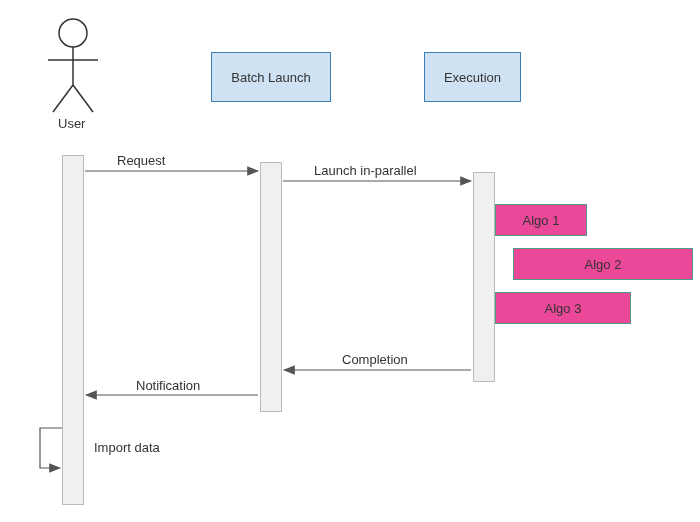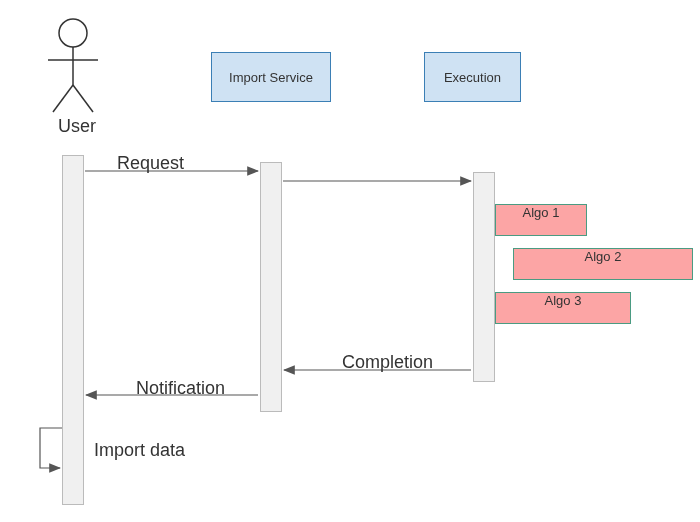--- a/index.html
+++ b/index.html
@@ -23,35 +23,36 @@
     background: #cfe2f3;
     display: flex;
     align-items: center;
     justify-content: center;
     box-sizing: border-box;
     font-size: 13px;
   }
   .algo {
     position: absolute;
     border: 1px solid #4a9b82;
-    background: #fca5a5;
+    background: #ec4899;
     display: flex;
+    align-items: center;
     justify-content: center;
     box-sizing: border-box;
     font-size: 13px;
   }
   .lifeline {
     position: absolute;
     background: #f0f0f0;
     border: 1px solid #bbb;
     box-sizing: border-box;
   }
   .label {
     position: absolute;
-    font-size: 18px;
+    font-size: 13px;
     color: #333;
     white-space: nowrap;
   }
   svg {
     position: absolute;
     top: 0;
     left: 0;
     overflow: visible;
   }
 </style>
@@ -70,21 +71,21 @@
       <line x1="48" y1="60" x2="98" y2="60"></line>
 
       <line x1="73" y1="85" x2="53" y2="112"></line>
       <line x1="73" y1="85" x2="93" y2="112"></line>
     </g>
   </svg>
 
   <div class="label" style="left:58px; top:116px;">User</div>
 
   <div class="box" style="left:211px; top:52px; width:120px; height:50px;">
-    <span>Import Service</span>
+    <span>Batch Launch</span>
   </div>
 
   <div class="box" style="left:424px; top:52px; width:97px; height:50px;">
     <span>Execution</span>
   </div>
 
   <div class="lifeline" style="left:62px; top:155px; width:22px; height:350px;"></div>
 
   <div class="lifeline" style="left:260px; top:162px; width:22px; height:250px;"></div>
 
@@ -113,20 +114,21 @@
 
     <line x1="471" y1="370" x2="284" y2="370" stroke="#555" stroke-width="1.2" marker-end="url(#arrowhead)"></line>
 
     <line x1="258" y1="395" x2="86" y2="395" stroke="#555" stroke-width="1.2" marker-end="url(#arrowhead)"></line>
 
     <path d="M62 428 H40 V468 H60" fill="none" stroke="#555" stroke-width="1.2" marker-end="url(#arrowhead)"></path>
   </svg>
 
   <div class="label" style="left:117px; top:153px;">Request</div>
 
+  <div class="label" style="left:314px; top:163px;">Launch in-parallel</div>
 
   <div class="label" style="left:342px; top:352px;">Completion</div>
 
   <div class="label" style="left:136px; top:378px;">Notification</div>
 
   <div class="label" style="left:94px; top:440px;">Import data</div>
 
 </div>
 
 </body></html>

